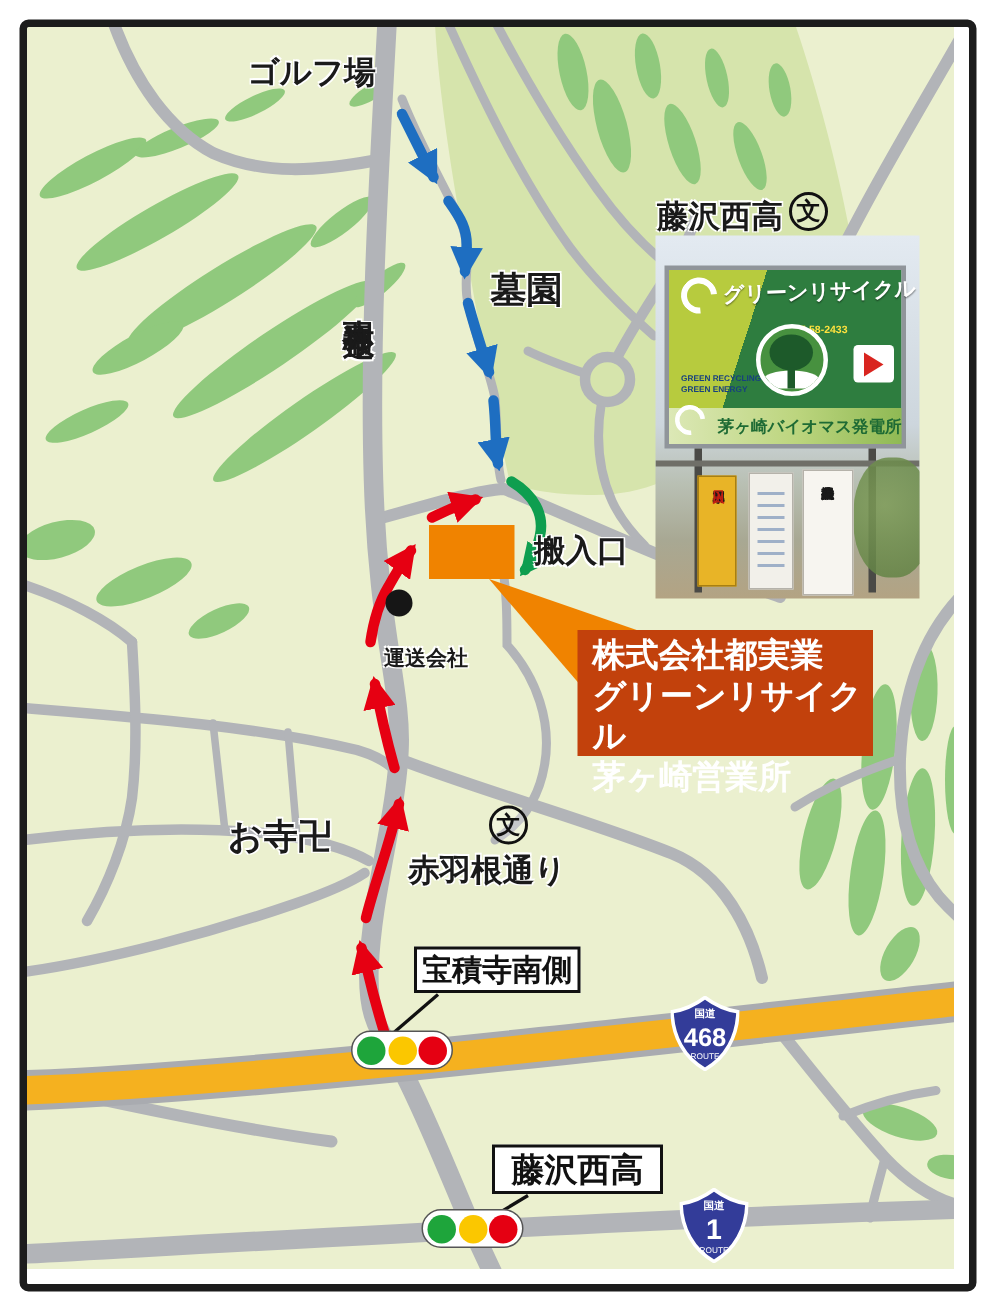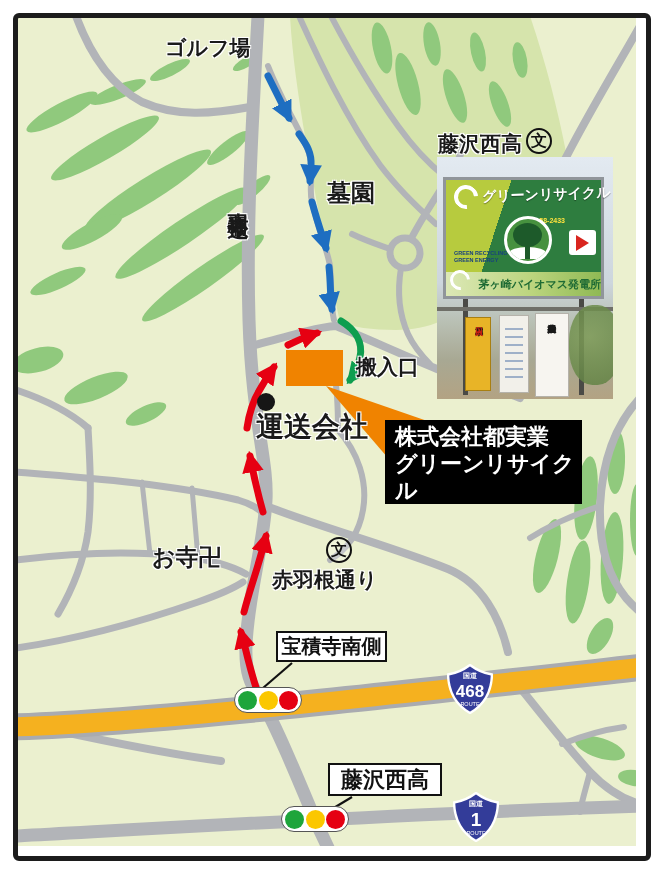--- a/index.html
+++ b/index.html
@@ -16,21 +16,21 @@
        text-shadow:1px 1px 0 #fff,-1px -1px 0 #fff,1px -1px 0 #fff,-1px 1px 0 #fff;}
   .lbl-v{writing-mode:vertical-rl;text-orientation:upright;letter-spacing:2px;}
 
   .school-circle{position:absolute;width:26px;height:26px;border:2.5px solid #111;border-radius:50%;
        background:rgba(255,255,255,.25);display:flex;align-items:center;justify-content:center;
        font-size:16px;font-weight:700;color:#111;box-sizing:border-box;}
 
   .callout-box{position:absolute;background:#ffffff;border:2.5px solid #111;display:flex;
        align-items:center;justify-content:center;font-weight:700;color:#111;box-sizing:border-box;}
 
-  .dest-box{position:absolute;left:385px;top:420px;width:197px;height:84px;background:#000000;
+  .dest-box{position:absolute;left:385px;top:420px;width:197px;height:84px;background:#c2410c;
        color:#fff;font-weight:800;font-size:22px;line-height:27px;padding:3px 0 0 10px;
        box-sizing:border-box;letter-spacing:0px;z-index:12;}
 
   .tlight{position:absolute;width:68px;height:26px;background:#fff;border:1.5px solid #555;
        border-radius:13px;display:flex;align-items:center;justify-content:space-between;
        padding:0 3px;box-sizing:border-box;z-index:11;}
   .tlight .dot{width:19px;height:19px;border-radius:50%;}
 
   .shield{position:absolute;width:46px;height:50px;z-index:11;}
 
@@ -197,21 +197,21 @@
       </svg>
 
       <div class="lbl" style="left:165px;top:34px;font-size:21px;">ゴルフ場</div>
       <div class="lbl" style="left:327px;top:177px;font-size:24px;">墓園</div>
       <div class="lbl lbl-v" style="left:224px;top:196px;font-size:21px;">赤羽根通り</div>
       <div class="lbl" style="left:438px;top:130px;font-size:21px;">藤沢西高</div>
       <div class="school-circle" style="left:526px;top:128px;">
         <span>文</span>
       </div>
       <div class="lbl" style="left:356px;top:353px;font-size:21px;">搬入口</div>
-      <div class="lbl" style="left:256px;top:408px;font-size:28px;">運送会社</div>
+      <div class="lbl" style="left:256px;top:430px;font-size:14px;">運送会社</div>
       <div class="lbl" style="left:152px;top:542px;font-size:23px;">お寺卍</div>
       <div class="school-circle" style="left:326px;top:537px;">
         <span>文</span>
       </div>
       <div class="lbl" style="left:272px;top:566px;font-size:21px;">赤羽根通り</div>
 
       <div class="callout-box" style="left:276px;top:631px;width:111px;height:31px;font-size:20px;">宝積寺南側</div>
       <div class="callout-box" style="left:328px;top:763px;width:114px;height:33px;font-size:22px;">藤沢西高</div>
 
       <div class="tlight" style="left:234px;top:687px;">
@@ -234,20 +234,21 @@
       <svg class="shield" style="left:453px;top:792px;" viewBox="0 0 46 50">
         <path d="M23,1 C31,7 38,9.5 45,10.5 C44.5,27 37,41 23,49 C9,41 1.5,27 1,10.5 C8,9.5 15,7 23,1 Z" fill="#333c99" stroke="#fff" stroke-width="2.4"></path>
         <text x="23" y="14" text-anchor="middle" font-size="7" fill="#fff" font-weight="700">国道</text>
         <text x="23" y="34" text-anchor="middle" font-size="19" fill="#fff" font-weight="800">1</text>
         <text x="23" y="43" text-anchor="middle" font-size="5.5" fill="#fff">ROUTE</text>
       </svg>
 
       <div class="dest-box">
         <div>株式会社都実業</div>
         <div>グリーンリサイクル</div>
+        <div>茅ヶ崎営業所</div>
       </div>
 
       <div class="photo">
         <div class="billboard">
           <div class="bb-crescent" style="left:8px;top:5px;"></div>
           <div class="bb-title">グリーンリサイクル</div>
           <div class="bb-phone">0467-58-2433</div>
           <div class="bb-small">
             <div>GREEN RECYCLING</div>
             <div>GREEN ENERGY</div>

